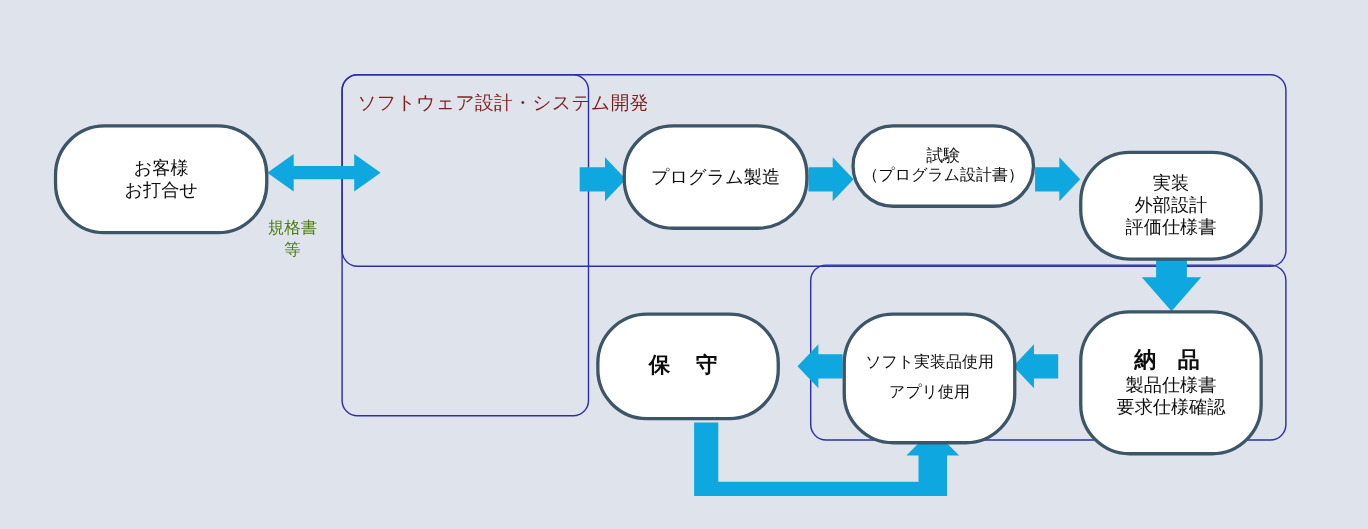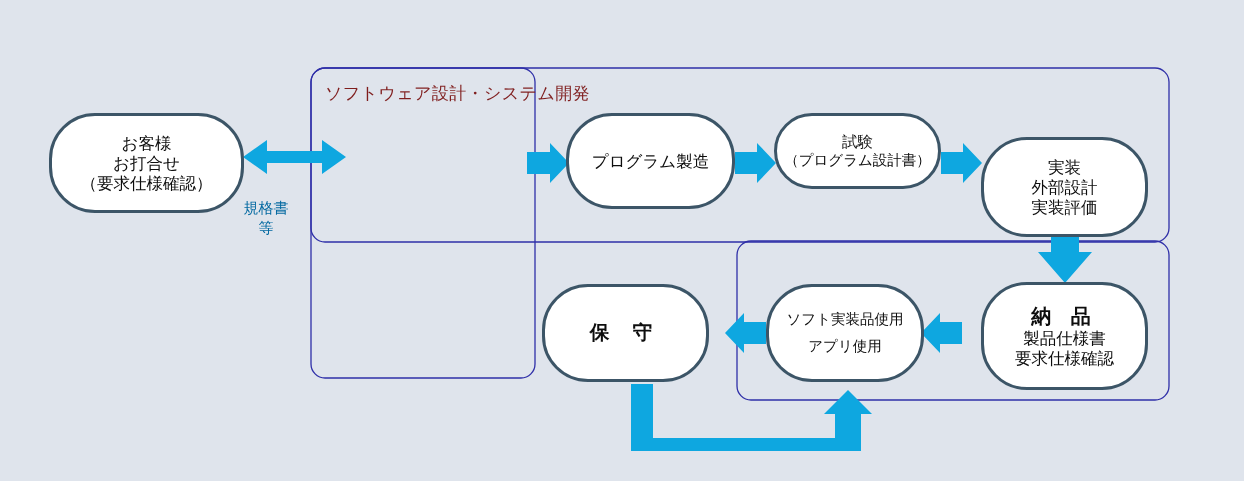--- a/index.html
+++ b/index.html
@@ -43,21 +43,21 @@
     position:absolute;
     font-size:17px;
     color:#7f1d1d;
     letter-spacing:.4px;
     white-space:nowrap;
   }
   
   .caption{
     position:absolute;
     font-size:15px;
-    color:#0369a1;
+    color:#4d7c0f;
     text-align:center;
     line-height:1.35;
     white-space:nowrap;
   }
 </style>
 </head>
 <body style="background: rgb(223, 228, 236);">
 
 <div id="stage">
 
@@ -111,46 +111,45 @@
                L 861,451
                L 631,451 Z"></path>
     </g>
   </svg>
 
   <div class="grouplabel" style="left:325px;top:82px;">ソフトウェア設計・システム開発</div>
 
   <div class="node t16" style="left:49px;top:113px;width:195px;height:100px;">
     <span class="ln">お客様</span>
     <span class="ln">お打合せ</span>
-    <span class="ln">（要求仕様確認）</span>
   </div>
 
 
   <div class="node t16" style="left:566px;top:113px;width:169px;height:96px;">
     <span class="ln">プログラム製造</span>
   </div>
 
   <div class="node t15" style="left:774px;top:113px;width:167px;height:76px;">
     <span class="ln">試験</span>
     <span class="ln t14">（プログラム設計書）</span>
   </div>
 
   <div class="node t16" style="left:981px;top:113px;width:167px;height:100px;margin-top:24px;">
     <span class="ln">実装</span>
     <span class="ln">外部設計</span>
-    <span class="ln">実装評価</span>
+    <span class="ln">評価仕様書</span>
   </div>
 
-  <div class="node" style="left:981px;top:282px;width:167px;height:108px;">
+  <div class="node" style="left:981px;top:282px;width:167px;height:132px;">
     <span class="ln bold20">納 品</span>
     <span class="ln t16">製品仕様書</span>
     <span class="ln t16">要求仕様確認</span>
   </div>
 
-  <div class="node t14" style="left:766px;top:284px;width:158px;height:98px;">
+  <div class="node t14" style="left:766px;top:284px;width:158px;height:120px;">
     <span class="ln" style="margin-bottom:9px;">ソフト実装品使用</span>
     <span class="ln">アプリ使用</span>
   </div>
 
   <div class="node" style="left:542px;top:284px;width:167px;height:98px;">
     <span class="ln bold19">保 守</span>
   </div>
 
   <div class="caption" style="left:238px;top:198px;width:56px;">
     <div>規格書</div>

